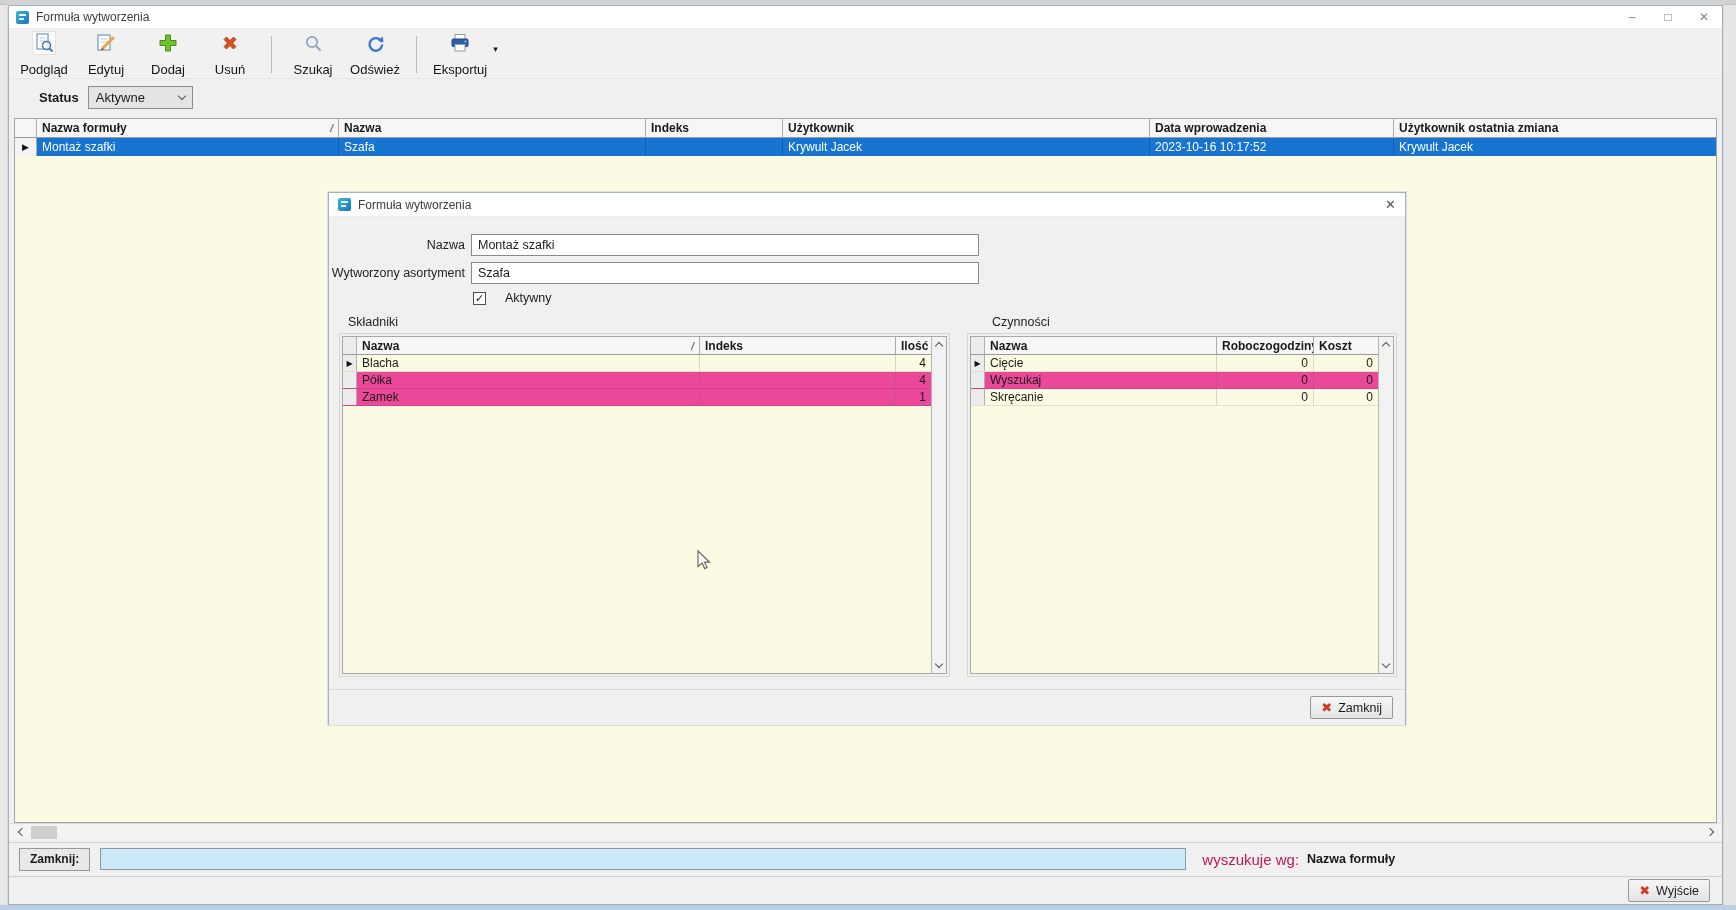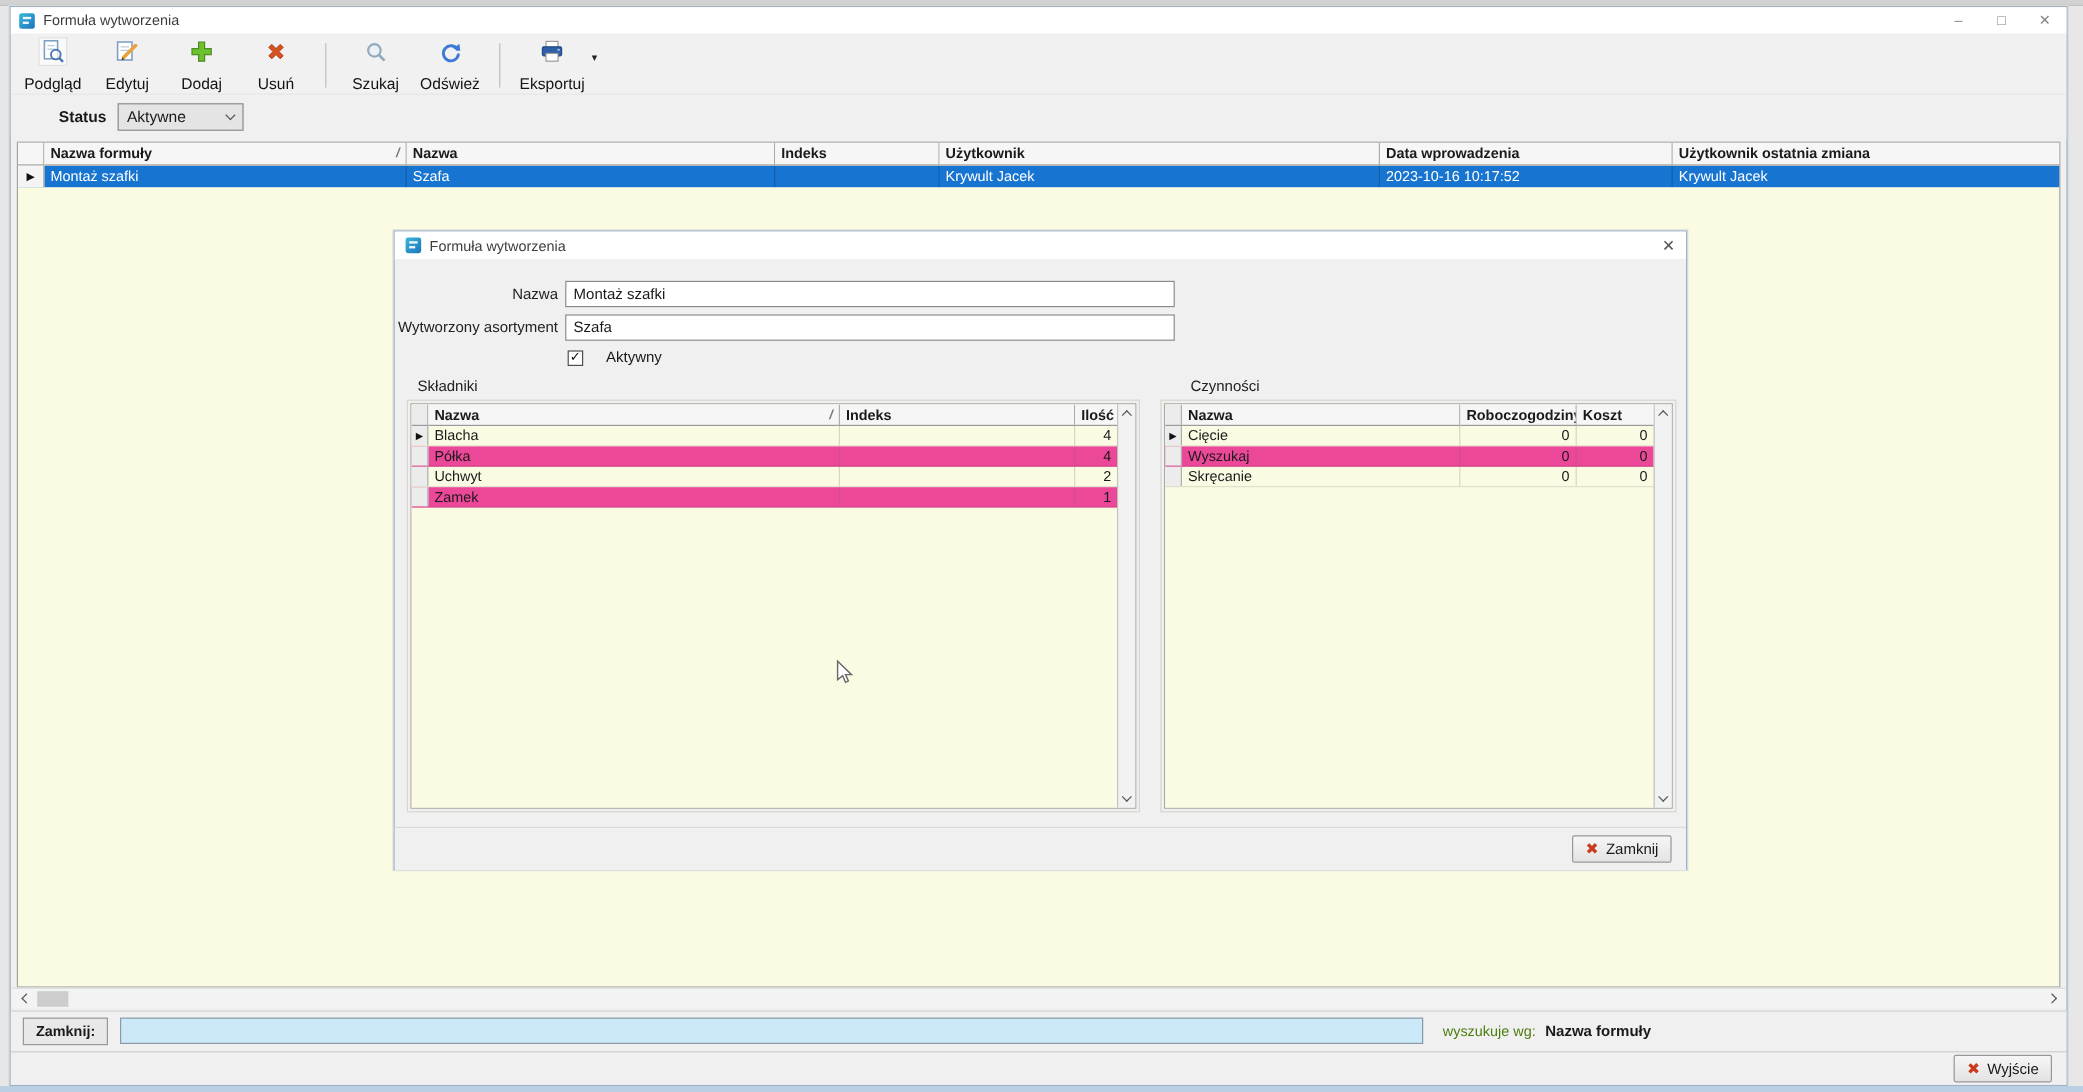--- a/index.html
+++ b/index.html
@@ -19,21 +19,21 @@
   .win-controls{margin-left:auto;display:flex;height:100%}
   .win-btn{width:36px;height:100%;display:flex;align-items:center;justify-content:center;font-size:12px;color:#858585}
 
   .toolbar{position:absolute;left:0;top:23px;right:0;height:50px;background:#f1f1f1;display:flex;align-items:stretch;padding:2px 0 0 4px;border-bottom:1px solid #e6e6e6}
   .tb-btn{display:flex;flex-direction:column;align-items:center;justify-content:space-between;min-width:62px;padding:1px 6px;gap:2px;font-size:13px;color:#141414}
   .tb-btn .ico{width:22px;height:22px;display:flex;align-items:center;justify-content:center}
   .tb-btn.hl .ico{background:#fafafa;outline:1px solid #e2e2e2}
   .tb-sep{width:1px;background:#bdbdbd;margin:5px 10px}
   .tb-caret{align-self:center;font-size:9px;color:#222;margin:0 6px 12px 0}
 
-  .status-row{position:absolute;left:0;top:73px;right:0;height:36px;display:flex;align-items:center;padding-left:40px;gap:9px;background:#f0f0f0}
+  .status-row{position:absolute;left:0;top:73px;right:0;height:36px;display:flex;align-items:center;padding-left:30px;gap:9px;background:#f0f0f0}
   .status-label{font-weight:bold;font-size:13px}
   .status-select{width:105px;height:23px;background:#e4e4e4;border:1px solid #8d8d8d;display:flex;align-items:center;justify-content:space-between;padding:0 7px;font-size:13px}
   .chev{width:6px;height:6px;border-left:1.6px solid #555;border-top:1.6px solid #555;flex:0 0 auto}
   .chev.down{transform:rotate(225deg);margin-top:-3px}
   .chev.up{transform:rotate(45deg);margin-top:3px}
   .chev.left{transform:rotate(-45deg);margin-left:3px}
   .chev.right{transform:rotate(135deg);margin-right:3px}
 
   
   .grid{position:absolute;left:5px;top:112px;width:1703px;height:705px;background:#fbfbe3;border:1px solid #a4a4a4}
@@ -49,21 +49,21 @@
   
   .hscroll{position:absolute;left:1px;right:1px;top:817px;height:17px;background:#f3f3f3;border-top:1px solid #dadada;display:flex;align-items:center;padding:0 2px}
   .hs-btn{width:16px;height:15px;display:flex;align-items:center;justify-content:center}
   .hs-thumb{width:26px;height:13px;background:#cdcdcd;margin-left:3px}
   .hs-spacer{flex:1}
 
   
   .search-row{position:absolute;left:0;right:0;top:836px;height:33px;background:#f0f0f0;border-top:1px solid #d2d2d2;display:flex;align-items:center;padding:0 10px}
   .search-btn{height:23px;padding:0 10px;background:#e8e8e8;border:1px solid #989898;font-weight:bold;font-size:12px;display:flex;align-items:center}
   .search-input{width:1086px;height:22px;background:#cbe9f9;border:1px solid #8b9ba6;font-size:12px;padding:0 5px;margin-left:10px;font-family:"Liberation Sans",sans-serif}
-  .search-by-label{color:#4d7c0f;font-size:12px;margin-left:16px}
+  .search-by-label{color:#be185d;font-size:15px;margin-left:16px}
   .search-by-value{font-weight:bold;font-size:12.5px;color:#1a1a1a;margin-left:8px}
   .bottom-bar{position:absolute;left:0;right:0;top:870px;height:28px;background:#f0f0f0;border-top:1px solid #cfcfcf;display:flex;align-items:center;justify-content:flex-end;padding-right:12px}
   .btn{height:23px;background:linear-gradient(#f6f6f6,#e3e3e3);border:1px solid #979797;border-radius:2px;display:flex;align-items:center;gap:6px;padding:0 10px;font-size:12.5px}
   .x-ico{color:#cc3a1c;font-weight:bold;font-size:13px;line-height:1}
 
   
   .dialog{position:absolute;left:328px;top:192px;width:1078px;height:533px;background:#f0f0f0;border:1px solid #9fb4c6;box-shadow:0 0 0 1px #dedede}
   .dlg-titlebar{position:absolute;left:0;top:0;right:0;height:24px;background:#fff;display:flex;align-items:center;padding:0 9px;border-bottom:1px solid #ebebeb}
   .dlg-close{margin-left:auto;color:#555;font-size:13px}
   .fld-label{position:absolute;left:2px;width:134px;text-align:right;font-size:12.5px;color:#222;line-height:22px}
@@ -287,26 +287,20 @@
             <div class="t-cell" style="width:343px">Blacha</div>
             <div class="t-cell" style="width:196px"></div>
             <div class="t-cell num" style="flex:1;border-right:none">4</div>
           </div>
           <div class="t-row alt">
             <div class="t-cell t-ind"></div>
             <div class="t-cell" style="width:343px">Półka</div>
             <div class="t-cell" style="width:196px"></div>
             <div class="t-cell num" style="flex:1;border-right:none">4</div>
           </div>
-          <div class="t-row">
-            <div class="t-cell t-ind"></div>
-            <div class="t-cell" style="width:343px">Uchwyt</div>
-            <div class="t-cell" style="width:196px"></div>
-            <div class="t-cell num" style="flex:1;border-right:none">2</div>
-          </div>
           <div class="t-row alt">
             <div class="t-cell t-ind"></div>
             <div class="t-cell" style="width:343px">Zamek</div>
             <div class="t-cell" style="width:196px"></div>
             <div class="t-cell num" style="flex:1;border-right:none">1</div>
           </div>
         </div>
         <div class="vscroll">
           <div class="vs-btn">
               <span class="chev up"></span>

